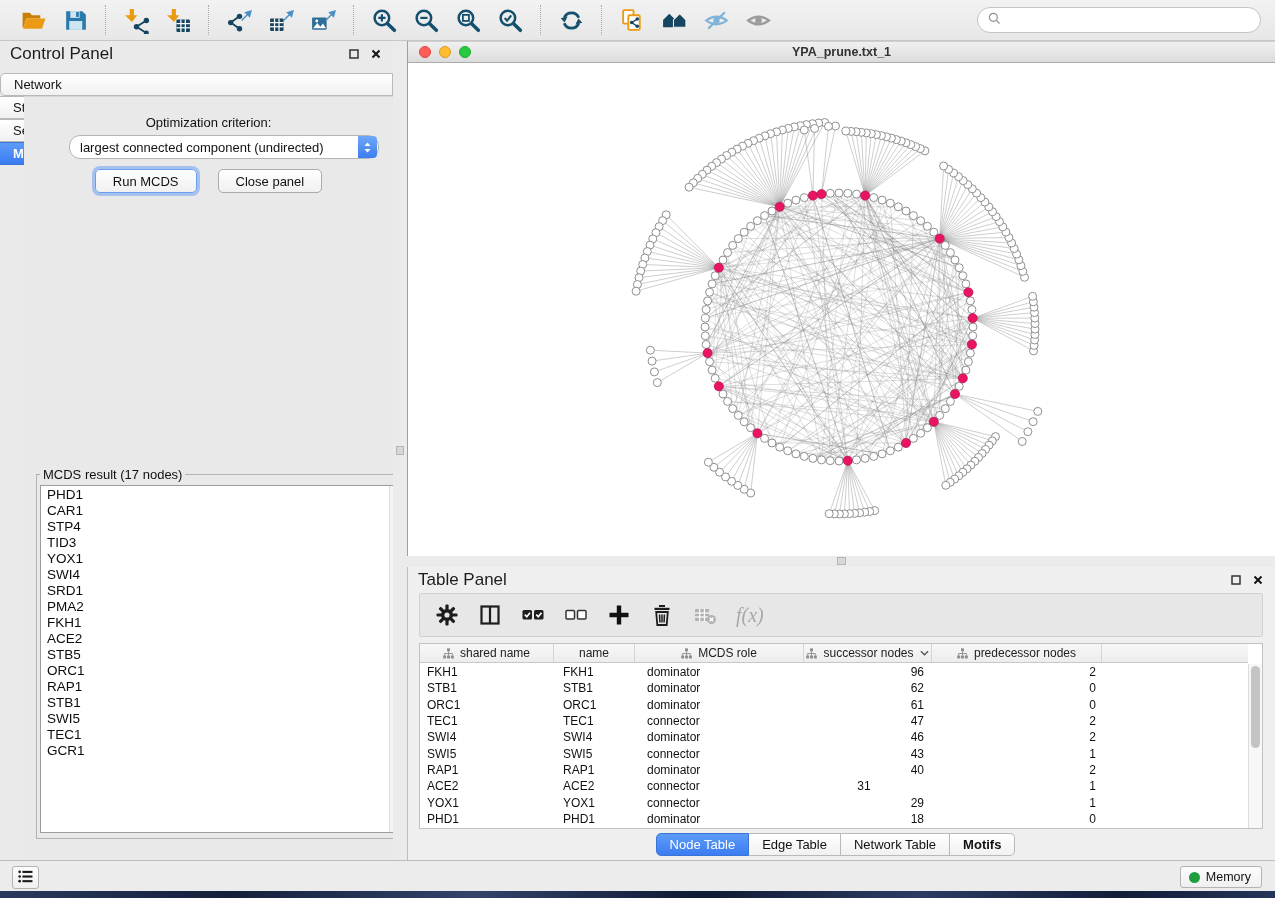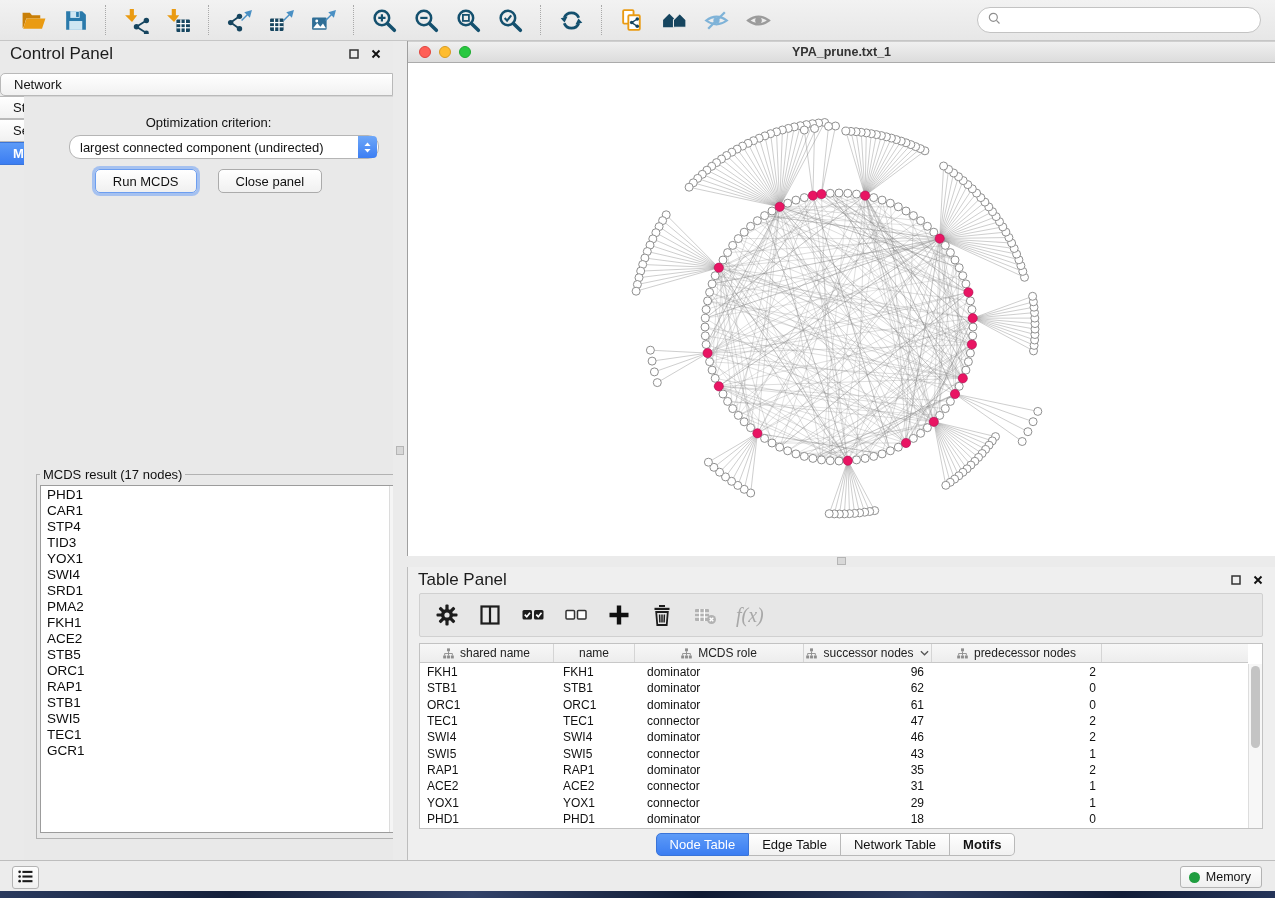--- a/index.html
+++ b/index.html
@@ -1165,28 +1165,28 @@
             <div class="t-cell" style="width:134px;text-align:left;padding-left:7px">SWI5</div>
             <div class="t-cell" style="width:81px;text-align:left;padding-left:9px">SWI5</div>
             <div class="t-cell" style="width:169px;text-align:left;padding-left:12px">connector</div>
             <div class="t-cell" style="width:128px;text-align:right;padding-right:8px">43</div>
             <div class="t-cell" style="width:170px;text-align:right;padding-right:6px">1</div>
           </div>
           <div class="t-row">
             <div class="t-cell" style="width:134px;text-align:left;padding-left:7px">RAP1</div>
             <div class="t-cell" style="width:81px;text-align:left;padding-left:9px">RAP1</div>
             <div class="t-cell" style="width:169px;text-align:left;padding-left:12px">dominator</div>
-            <div class="t-cell" style="width:128px;text-align:right;padding-right:8px">35</div>
+            <div class="t-cell" style="width:128px;text-align:right;padding-right:8px">40</div>
             <div class="t-cell" style="width:170px;text-align:right;padding-right:6px">2</div>
           </div>
           <div class="t-row">
             <div class="t-cell" style="width:134px;text-align:left;padding-left:7px">ACE2</div>
             <div class="t-cell" style="width:81px;text-align:left;padding-left:9px">ACE2</div>
             <div class="t-cell" style="width:169px;text-align:left;padding-left:12px">connector</div>
-            <div class="t-cell" style="width:128px;text-align:right;padding-right:8px">31</div>
+            <div class="t-cell" style="width:128px;text-align:center;padding-right:8px">31</div>
             <div class="t-cell" style="width:170px;text-align:right;padding-right:6px">1</div>
           </div>
           <div class="t-row">
             <div class="t-cell" style="width:134px;text-align:left;padding-left:7px">YOX1</div>
             <div class="t-cell" style="width:81px;text-align:left;padding-left:9px">YOX1</div>
             <div class="t-cell" style="width:169px;text-align:left;padding-left:12px">connector</div>
             <div class="t-cell" style="width:128px;text-align:right;padding-right:8px">29</div>
             <div class="t-cell" style="width:170px;text-align:right;padding-right:6px">1</div>
           </div>
           <div class="t-row">

